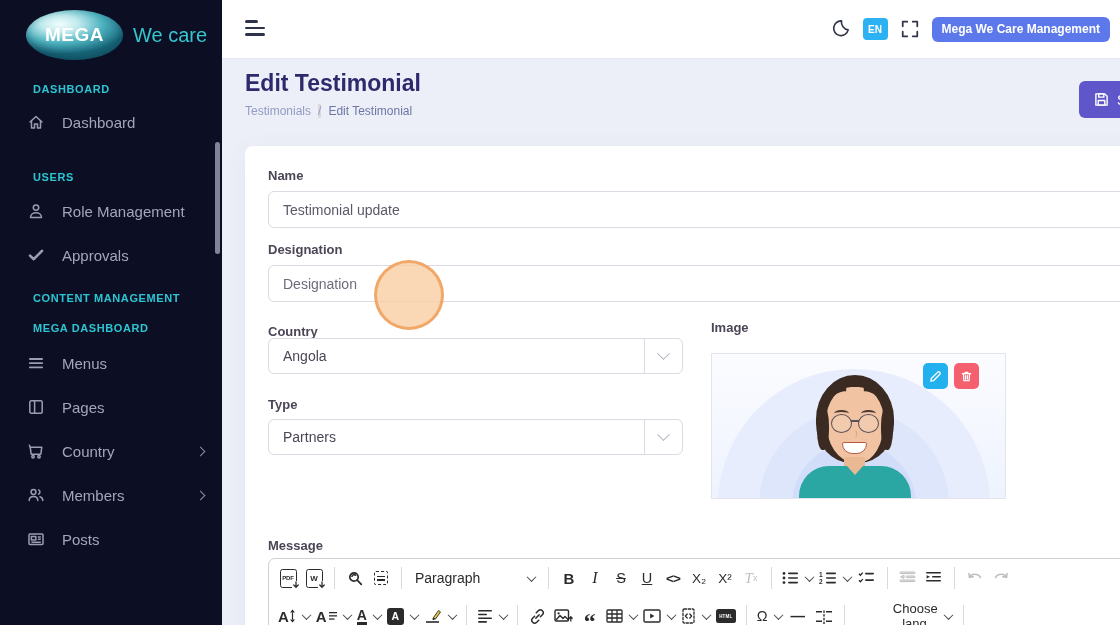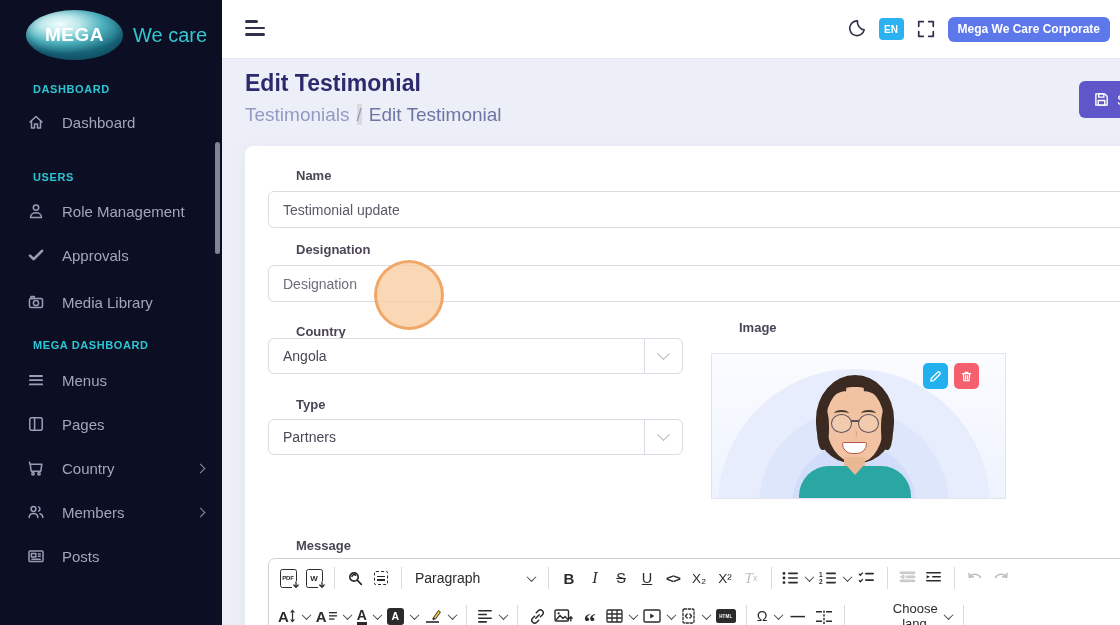--- a/index.html
+++ b/index.html
@@ -29,28 +29,28 @@
   .burger i { display:block; height:2.6px; background:#2f3349; border-radius:2px; margin-bottom:4px; }
   .burger i:nth-child(1){ width:13px; } .burger i:nth-child(2){ width:20px; } .burger i:nth-child(3){ width:20px; }
   .top-right { position:absolute; right:10px; top:0; height:58px; display:flex; align-items:center; gap:12px; }
   .icon-btn { display:flex; align-items:center; justify-content:center; cursor:pointer; }
   .lang-badge { width:25px; height:22px; background:#2cb2f3; color:#fff; font-size:10px; font-weight:700; border-radius:4px; display:flex; align-items:center; justify-content:center; cursor:pointer; }
   .org-btn { height:25px; background:#5d78ea; border:none; color:#fff; font-weight:700; font-size:12px; padding:0 10px; border-radius:6px; cursor:pointer; font-family:inherit; }
 
   
   .content { position:absolute; left:222px; top:58px; right:0; bottom:0; }
   .page-title { position:absolute; left:23px; top:12px; font-size:23px; font-weight:700; color:#2c296d; }
-  .breadcrumb { position:absolute; left:23px; top:46px; font-size:19px; color:#929bc4; }
+  .breadcrumb { position:absolute; left:23px; top:46px; font-size:12px; color:#929bc4; }
   .breadcrumb .sep { margin:0 7px; color:#9aa0c0; }
   .breadcrumb .cur { color:#6d76a3; font-weight:500; }
   .save-btn { position:absolute; left:857px; top:23px; width:92px; height:37px; background:#5f56c9; border:none; border-radius:6px; color:#fff; font-size:14px; font-weight:500; display:flex; align-items:center; gap:8px; padding-left:15px; cursor:pointer; font-family:inherit; }
 
   
   .card { position:absolute; left:23px; top:88px; width:920px; height:600px; background:#fff; border-radius:8px; box-shadow:0 4px 24px rgba(40,40,90,.05); }
-  .f-label { position:absolute; font-size:13px; font-weight:700; color:#4b4555;margin-left:28px; }
+  .f-label { position:absolute; font-size:13px; font-weight:700; color:#4b4555; }
   .t-input { position:absolute; height:37px; width:874px; left:23px; border:1px solid #dcdae3; border-radius:6px; padding:0 14px; font-size:14px; color:#5d5868; font-family:inherit; background:#fff; }
   .t-input::placeholder { color:#6f6b7d; opacity:1; }
   .sel { position:absolute; left:23px; width:415px; height:36px; border:1px solid #dcdae3; border-radius:6px; background:#fff; display:flex; align-items:center; padding-left:14px; cursor:pointer; }
   .sel .val { font-size:14px; color:#4b4555; font-weight:500; }
   .sel .sel-right { position:absolute; right:0; top:0; height:100%; width:38px; border-left:1px solid #dcdae3; display:flex; align-items:center; justify-content:center; }
   .chev-lg { width:9px; height:9px; border-right:1.8px solid #b9b7c0; border-bottom:1.8px solid #b9b7c0; transform:rotate(45deg) translate(-2px,-2px); }
 
   
   .photo { position:absolute; left:466px; top:207px; width:295px; height:146px; border:1px solid #e4e4ee; overflow:hidden; background:linear-gradient(180deg,#fbfcff 0%, #eef3fe 100%); }
   .ring { position:absolute; border-radius:50%; }
@@ -148,29 +148,22 @@
           </svg>
         <span class="lbl">Role Management</span>
       </div>
       <div class="nav-item mt4">
         <svg width="18" height="18" viewBox="0 0 18 18" fill="none" stroke="#9a9db4" stroke-width="2.6" stroke-linecap="round" stroke-linejoin="round">
             <path d="M3 9.6 L6.8 13.2 L15 4.8"></path>
           </svg>
         <span class="lbl">Approvals</span>
       </div>
 
-
-      <div class="nav-item mt7">
-        <svg width="18" height="18" viewBox="0 0 18 18" fill="none" stroke="#9a9db4" stroke-width="1.5" stroke-linecap="round" stroke-linejoin="round">
-            <rect x="2.5" y="5.5" width="13" height="9" rx="1.5"></rect>
-            <circle cx="9" cy="10" r="2.6"></circle>
-            <rect x="4" y="3.6" width="3.2" height="1.9"></rect>
-          </svg>
-        <span class="lbl">Media Library</span>
-      </div>
+      <div class="nav-header mt16">CONTENT MANAGEMENT</div>
+
 
       <div class="nav-header mt16">MEGA DASHBOARD</div>
 
       <div class="nav-item mt8">
         <svg width="18" height="18" viewBox="0 0 18 18" fill="#9a9db4">
             <rect x="2" y="4" width="14" height="1.9" rx=".9"></rect>
             <rect x="2" y="8.2" width="14" height="1.9" rx=".9"></rect>
             <rect x="2" y="12.4" width="14" height="1.9" rx=".9"></rect>
           </svg>
         <span class="lbl">Menus</span>
@@ -228,21 +221,21 @@
       </span>
       <span class="lang-badge">EN</span>
       <span class="icon-btn">
         <svg width="20" height="20" viewBox="0 0 22 22" fill="none" stroke="#2f3349" stroke-width="1.9" stroke-linecap="round" stroke-linejoin="round">
             <path d="M3 8 V3 h5"></path>
             <path d="M14 3 h5 v5"></path>
             <path d="M19 14 v5 h-5"></path>
             <path d="M8 19 H3 v-5"></path>
           </svg>
       </span>
-      <button class="org-btn">Mega We Care Corporate</button>
+      <button class="org-btn">Mega We Care Management</button>
     </div>
   </header>
 
   <main class="content">
     <h1 class="page-title">Edit Testimonial</h1>
     <div class="breadcrumb">
       <span>Testimonials</span><span class="sep">/</span><span class="cur">Edit Testimonial</span>
     </div>
 
     <button class="save-btn">

